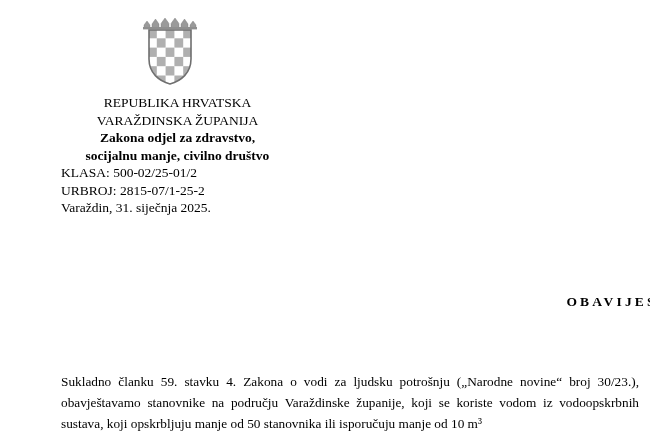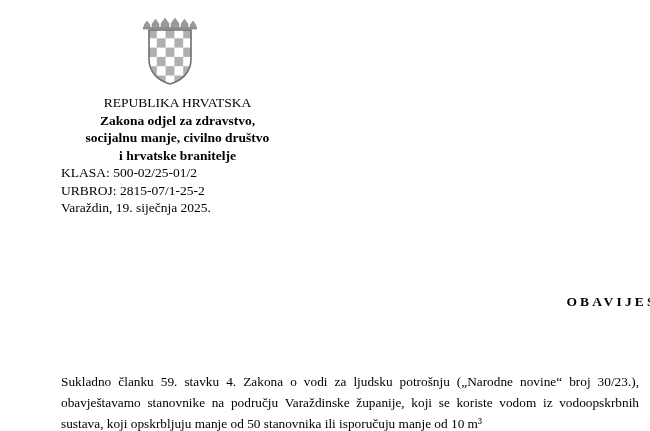--- a/index.html
+++ b/index.html
@@ -137,26 +137,26 @@
           <rect x="8.8" y="46.5" width="8.8" height="9.5"></rect>
           <rect x="26.4" y="46.5" width="8.8" height="9.5"></rect>
         </g>
       </g>
       <path d="M1,1 L43,1 L43,30 C43,44 33,52 22,55 C11,52 1,44 1,30 Z" fill="none" stroke="#6f6f6f" stroke-width="1.6"></path>
     </svg>
   </div>
 
   <div class="header-block">
     <div class="line center-line">REPUBLIKA HRVATSKA</div>
+    <div class="line center-line">VARAŽDINSKA ŽUPANIJA</div>
     <div class="line center-line bold">Zakona odjel za zdravstvo,</div>
     <div class="line center-line bold">socijalnu manje, civilno društvo</div>
-    <div class="line center-line bold">i hrvatske branitelje</div>
     <div class="line">KLASA: 500-02/25-01/2</div>
     <div class="line">URBROJ: 2815-07/1-25-2</div>
-    <div class="line">Varaždin, 19. siječnja 2025.</div>
+    <div class="line">Varaždin, 31. siječnja 2025.</div>
   </div>
 
   <div class="doc-title">OBAVIJEST</div>
 
   <div class="body-par">
     <span>Sukladno članku 59. stavku 4. Zakona o vodi za ljudsku potrošnju („Narodne novine“ broj 30/23.), obavještavamo stanovnike na području Varaždinske županije, koji se koriste vodom iz vodoopskrbnih sustava, koji opskrbljuju manje od 50 stanovnika ili isporučuju manje od 10 m³</span>
   </div>
 
 </div>
 

